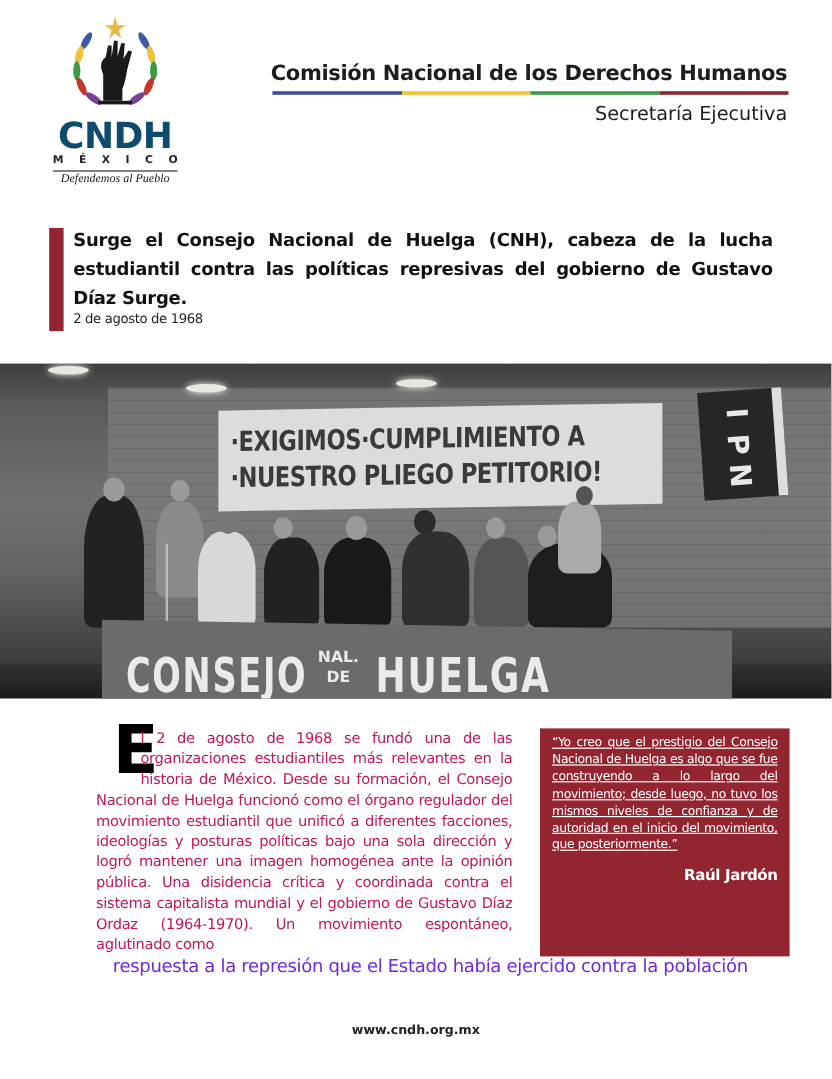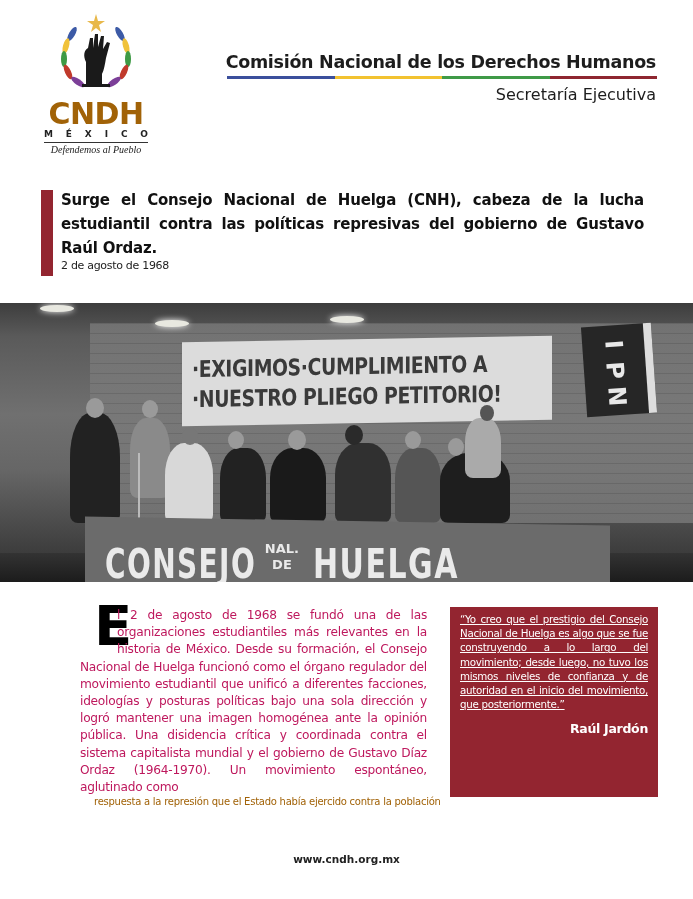--- a/index.html
+++ b/index.html
@@ -3,21 +3,21 @@
 <meta charset="utf-8">
 <style>
   * { box-sizing: border-box; margin: 0; padding: 0; }
   html, body { width: 693px; height: 899px; background: #ffffff; overflow: hidden; }
   body { position: relative; font-family: "Liberation Sans", sans-serif; color: #111; }
 
   
   .logo { position: absolute; left: 38px; top: 12px; width: 120px; height: 140px; }
   .logo svg { position: absolute; left: 12px; top: 0; }
   .logo-cndh { position: absolute; left: 0; top: 84px; width: 116px; text-align: center;
-    font-family: "DejaVu Sans", sans-serif; font-weight: bold; font-size: 30px; letter-spacing: -0.5px; color: #a16207; }
+    font-family: "DejaVu Sans", sans-serif; font-weight: bold; font-size: 30px; letter-spacing: -0.5px; color: #0c4a6e; }
   .logo-mexico { position: absolute; left: 6px; top: 117px; width: 104px; display: flex; justify-content: space-between;
     font-family: "DejaVu Sans", sans-serif; font-size: 9px; font-weight: bold; color: #222; }
   .logo-rule { position: absolute; left: 6px; top: 130px; width: 104px; height: 1px; background: #333; }
   .logo-motto { position: absolute; left: 0; top: 132px; width: 116px; text-align: center;
     font-family: "Liberation Serif", serif; font-style: italic; font-size: 10px; color: #222; }
 
   
   .org-title { position: absolute; right: 37px; top: 52px; font-family: "DejaVu Sans", sans-serif; font-weight: bold;
     font-size: 17.5px; letter-spacing: -0.3px; color: #1d1d1d; white-space: nowrap; }
   .color-rule { position: absolute; left: 227px; top: 76px; width: 430px; height: 3px; display: flex; }
@@ -56,21 +56,21 @@
     transform: scaleX(.75); transform-origin: left center; white-space: nowrap; }
   .floor { position: absolute; left: 0; top: 250px; width: 693px; height: 29px; background: linear-gradient(180deg, #333, #1c1c1c); }
   .mic { position: absolute; left: 138px; top: 150px; width: 2px; height: 110px; background: #bbb; }
 
   
   .dropcap { position: absolute; left: 94px; top: 600px; font-family: "DejaVu Sans", sans-serif; font-weight: bold; font-size: 56px;
     line-height: 52px; color: #000; }
   .body-text { position: absolute; left: 80px; top: 607px; width: 347px; font-family: "DejaVu Sans", sans-serif; font-size: 12.2px;
     line-height: 17.2px; color: #be185d; text-align: justify; letter-spacing: -0.25px; }
   .body-text .float-cap { float: left; width: 35px; height: 50px; margin-right: 2px; }
-  .body-tail { position: absolute; left: 94px; top: 796px; font-family: "DejaVu Sans", sans-serif; font-size: 10px; color: #a16207; letter-spacing: -0.25px; white-space: nowrap; }
+  .body-tail { position: absolute; left: 94px; top: 796px; font-family: "DejaVu Sans", sans-serif; font-size: 15px; color: #6d28d9; letter-spacing: -0.25px; white-space: nowrap; }
 
   
   .quote-box { position: absolute; left: 450px; top: 607px; width: 208px; height: 190px; background: #932530; color: #fff; padding: 5px 10px 0 10px; }
   .quote-text { font-family: "DejaVu Sans", sans-serif; font-size: 10.3px; line-height: 14.2px; text-align: justify; text-align-last: left; letter-spacing: -0.3px; text-decoration: underline; }
   .quote-author { margin-top: 10px; text-align: right; font-family: "DejaVu Sans", sans-serif; font-size: 12.5px; font-weight: bold; letter-spacing: -0.3px; }
   .quote-role { text-align: right; font-family: "Liberation Serif", serif; font-size: 11.5px; line-height: 15px; margin-top: 2px; padding-left: 30px; }
 
   .footer-url { position: absolute; left: 0; top: 853px; width: 693px; text-align: center; font-family: "DejaVu Sans", sans-serif;
     font-weight: bold; font-size: 10.5px; color: #222; }
 </style>
@@ -117,21 +117,21 @@
 <div class="org-title">Comisión Nacional de los Derechos Humanos</div>
 <div class="color-rule">
   <span style="background:#3b4f9c"></span>
   <span style="background:#f2c230"></span>
   <span style="background:#3f9a47"></span>
   <span style="background:#8e2630"></span>
 </div>
 <div class="org-sub">Secretaría Ejecutiva</div>
 
 <div class="headline-bar"></div>
-<div class="headline">Surge el Consejo Nacional de Huelga (CNH), cabeza de la lucha estudiantil contra las políticas represivas del gobierno de Gustavo Raúl Ordaz.</div>
+<div class="headline">Surge el Consejo Nacional de Huelga (CNH), cabeza de la lucha estudiantil contra las políticas represivas del gobierno de Gustavo Díaz Surge.</div>
 <div class="headline-date">2 de agosto de 1968</div>
 
 <div class="photo" title="Fotografía en blanco y negro de la mesa del Consejo Nacional de Huelga, 1968">
   <div class="wall"></div>
   <div class="lamp" style="left:40px;top:2px;"></div>
   <div class="lamp" style="left:155px;top:17px;"></div>
   <div class="lamp" style="left:330px;top:13px;"></div>
   <div class="banner-top">
     <span>·EXIGIMOS·CUMPLIMIENTO A</span>
     <span>·NUESTRO PLIEGO PETITORIO!</span>

